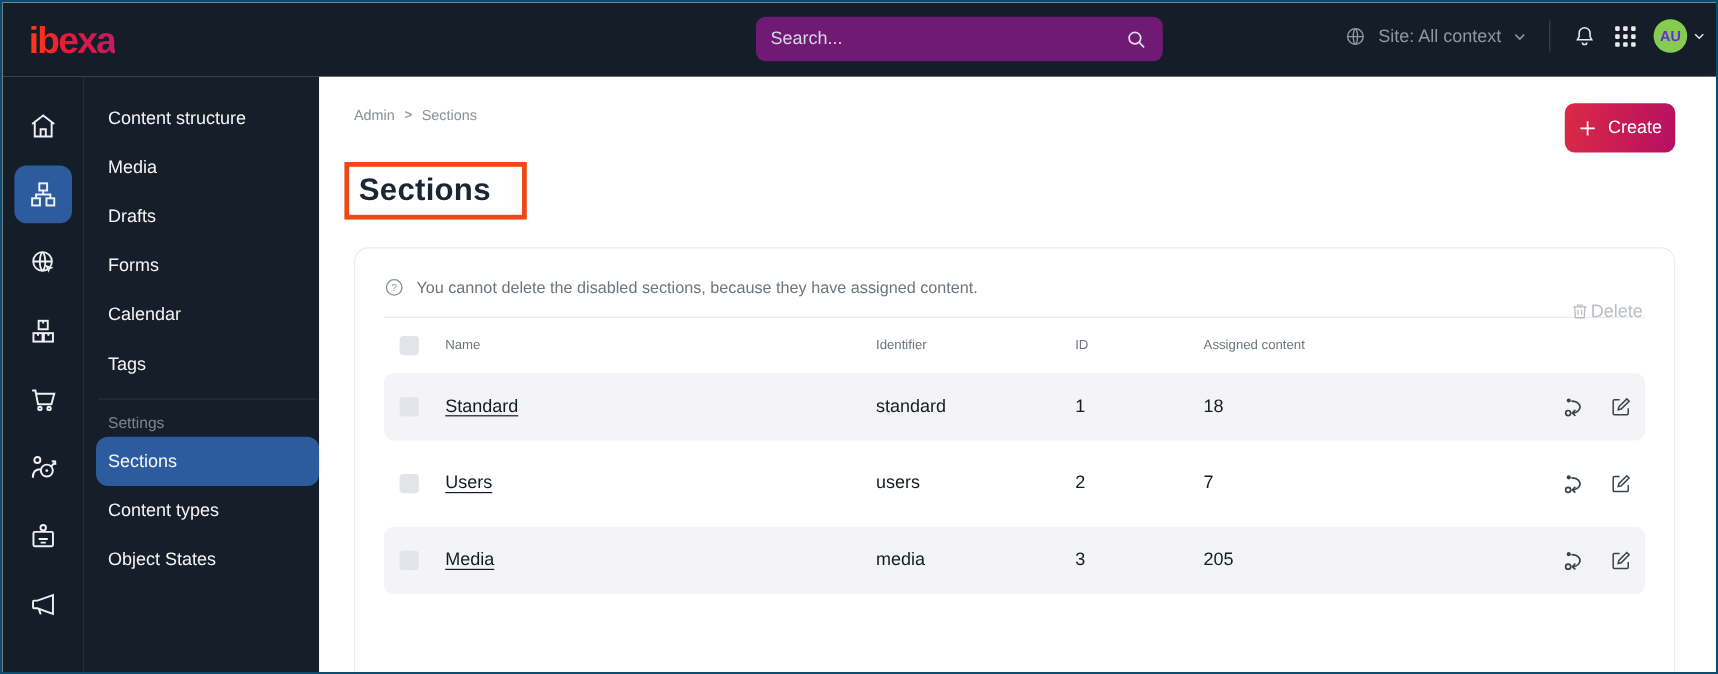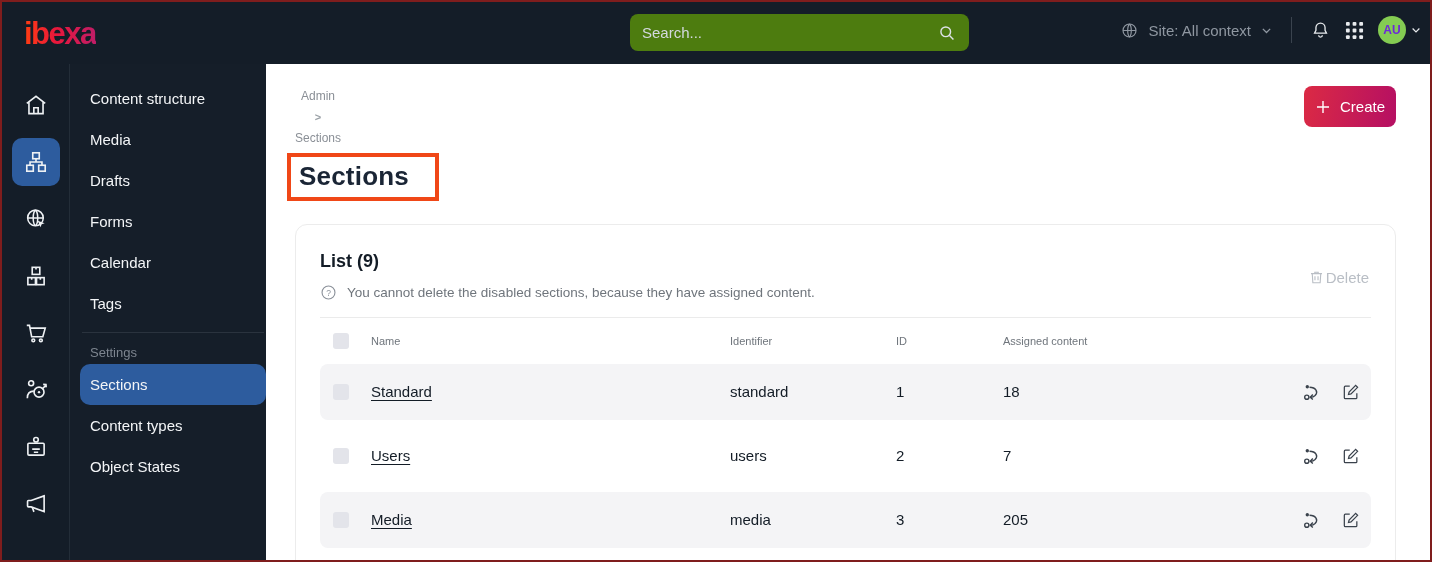--- a/index.html
+++ b/index.html
@@ -1,25 +1,25 @@
 <!DOCTYPE html>
 <html><head>
 <meta charset="utf-8">
 <style>
   * { margin:0; padding:0; box-sizing:border-box; }
   html,body { background:#fff; }
   body { font-family:"Liberation Sans", sans-serif; width:1432px; height:562px; overflow:hidden; }
-  .frame { width:1432px; height:562px; border:2px solid #7f1d1d; overflow:hidden; display:flex; flex-direction:column; background:#fff; }
+  .frame { width:1432px; height:562px; border:2px solid #0c4a6e; overflow:hidden; display:flex; flex-direction:column; background:#fff; }
 
   
   .topbar { height:62px; flex:0 0 62px; background:#141d28; display:flex; align-items:center; position:relative; }
   .logo { margin-left:22px; font-size:31px; font-weight:700; letter-spacing:-1.5px;
           background:linear-gradient(90deg,#ff3d12 0%, #e8173c 45%, #c01d67 100%);
           -webkit-background-clip:text; background-clip:text; color:transparent; line-height:1; }
-  .searchbar { position:absolute; left:628px; top:12px; width:339px; height:37px; background:#4d7c0f;
+  .searchbar { position:absolute; left:628px; top:12px; width:339px; height:37px; background:#701a75;
                border-radius:8px; display:flex; align-items:center; padding:3px 12px; }
   .searchbar input { flex:1; background:transparent; border:none; outline:none; color:#dbe0e6; font-size:15px; font-family:inherit; }
   .searchbar input::placeholder { color:#d4d9df; opacity:1; }
   .search-ic { color:#dde2e7; display:flex; }
   .topbar-right { position:absolute; right:8px; top:0; height:56px; display:flex; align-items:center; gap:14px; }
   .site-ctx { display:flex; align-items:center; gap:9px; color:#8f97a1; font-size:15px; cursor:pointer; }
   .tb-divider { width:1px; height:26px; background:#3a434e; margin:0 4px; }
   .tb-icon { color:#e8ebee; display:flex; cursor:pointer; }
   .avatar-wrap { display:flex; align-items:center; gap:4px; cursor:pointer; }
   .avatar { width:28px; height:28px; border-radius:50%; background:#84cc52; color:#6d28d9;
@@ -39,21 +39,21 @@
   .menu { flex:0 0 196px; background:#151e29; padding:14px 0 0 10px; color:#f3f5f7; }
   .menu-item { font-size:15px; padding:12px 10px; border-radius:10px; cursor:pointer; }
   .menu-sep { border-top:1px solid #2a333e; margin:8px 2px 0 2px; }
   .menu-label { font-size:13px; color:#7d858f; padding:12px 10px 4px 10px; }
   .menu-item.active { background:#2d5c9e; }
 
   
   .main { flex:1; background:#fff; overflow:hidden; position:relative; }
   .main-inner { padding:0 34px 0 29px; }
   .head-row { display:flex; justify-content:space-between; align-items:flex-start; margin-top:22px; }
-  .breadcrumb { font-size:12px; color:#8a8f96; display:flex; align-items:center; gap:8px; margin-top:3px;flex-direction:column; }
+  .breadcrumb { font-size:12px; color:#8a8f96; display:flex; align-items:center; gap:8px; margin-top:3px; }
   .crumb-sep { font-size:11px; font-weight:700; color:#9aa0a6; }
   .create-btn { width:92px; height:41px; border:none; border-radius:8px; color:#fff; font-size:15px; font-family:inherit;
                 background:linear-gradient(100deg,#db2a44 0%, #b50f63 100%);
                 display:flex; align-items:center; justify-content:center; gap:9px; cursor:pointer; }
   .title-box { display:inline-block; margin-top:8px; margin-left:-8px; border:4px solid #f04717; padding:5px 26px 5px 8px; background:#fff; }
   .page-title { font-size:26px; font-weight:700; color:#1a2535; line-height:1.15; letter-spacing:.2px; }
 
   
   .card { margin-top:23px; background:#fff; border:1px solid #ececec; border-radius:12px;
           padding:24px; position:relative; height:400px; }
@@ -232,21 +232,20 @@
             </span>
             <span>Create</span>
           </button>
         </div>
 
         <div class="title-box">
           <h1 class="page-title">Sections</h1>
         </div>
 
         <section class="card">
-          <h2 class="list-title">List (9)</h2>
 
           <div class="hint-row">
             <span class="help-ic">
               <svg width="17" height="17" viewBox="0 0 20 20" fill="none" stroke="currentColor" stroke-width="1.3">
                   <circle cx="10" cy="10" r="7.6"></circle>
                   <text x="10" y="13.6" text-anchor="middle" font-size="10" fill="currentColor" stroke="none" font-family="Liberation Sans, sans-serif">?</text>
                 </svg>
             </span>
             <span>You cannot delete the disabled sections, because they have assigned content.</span>
           </div>

